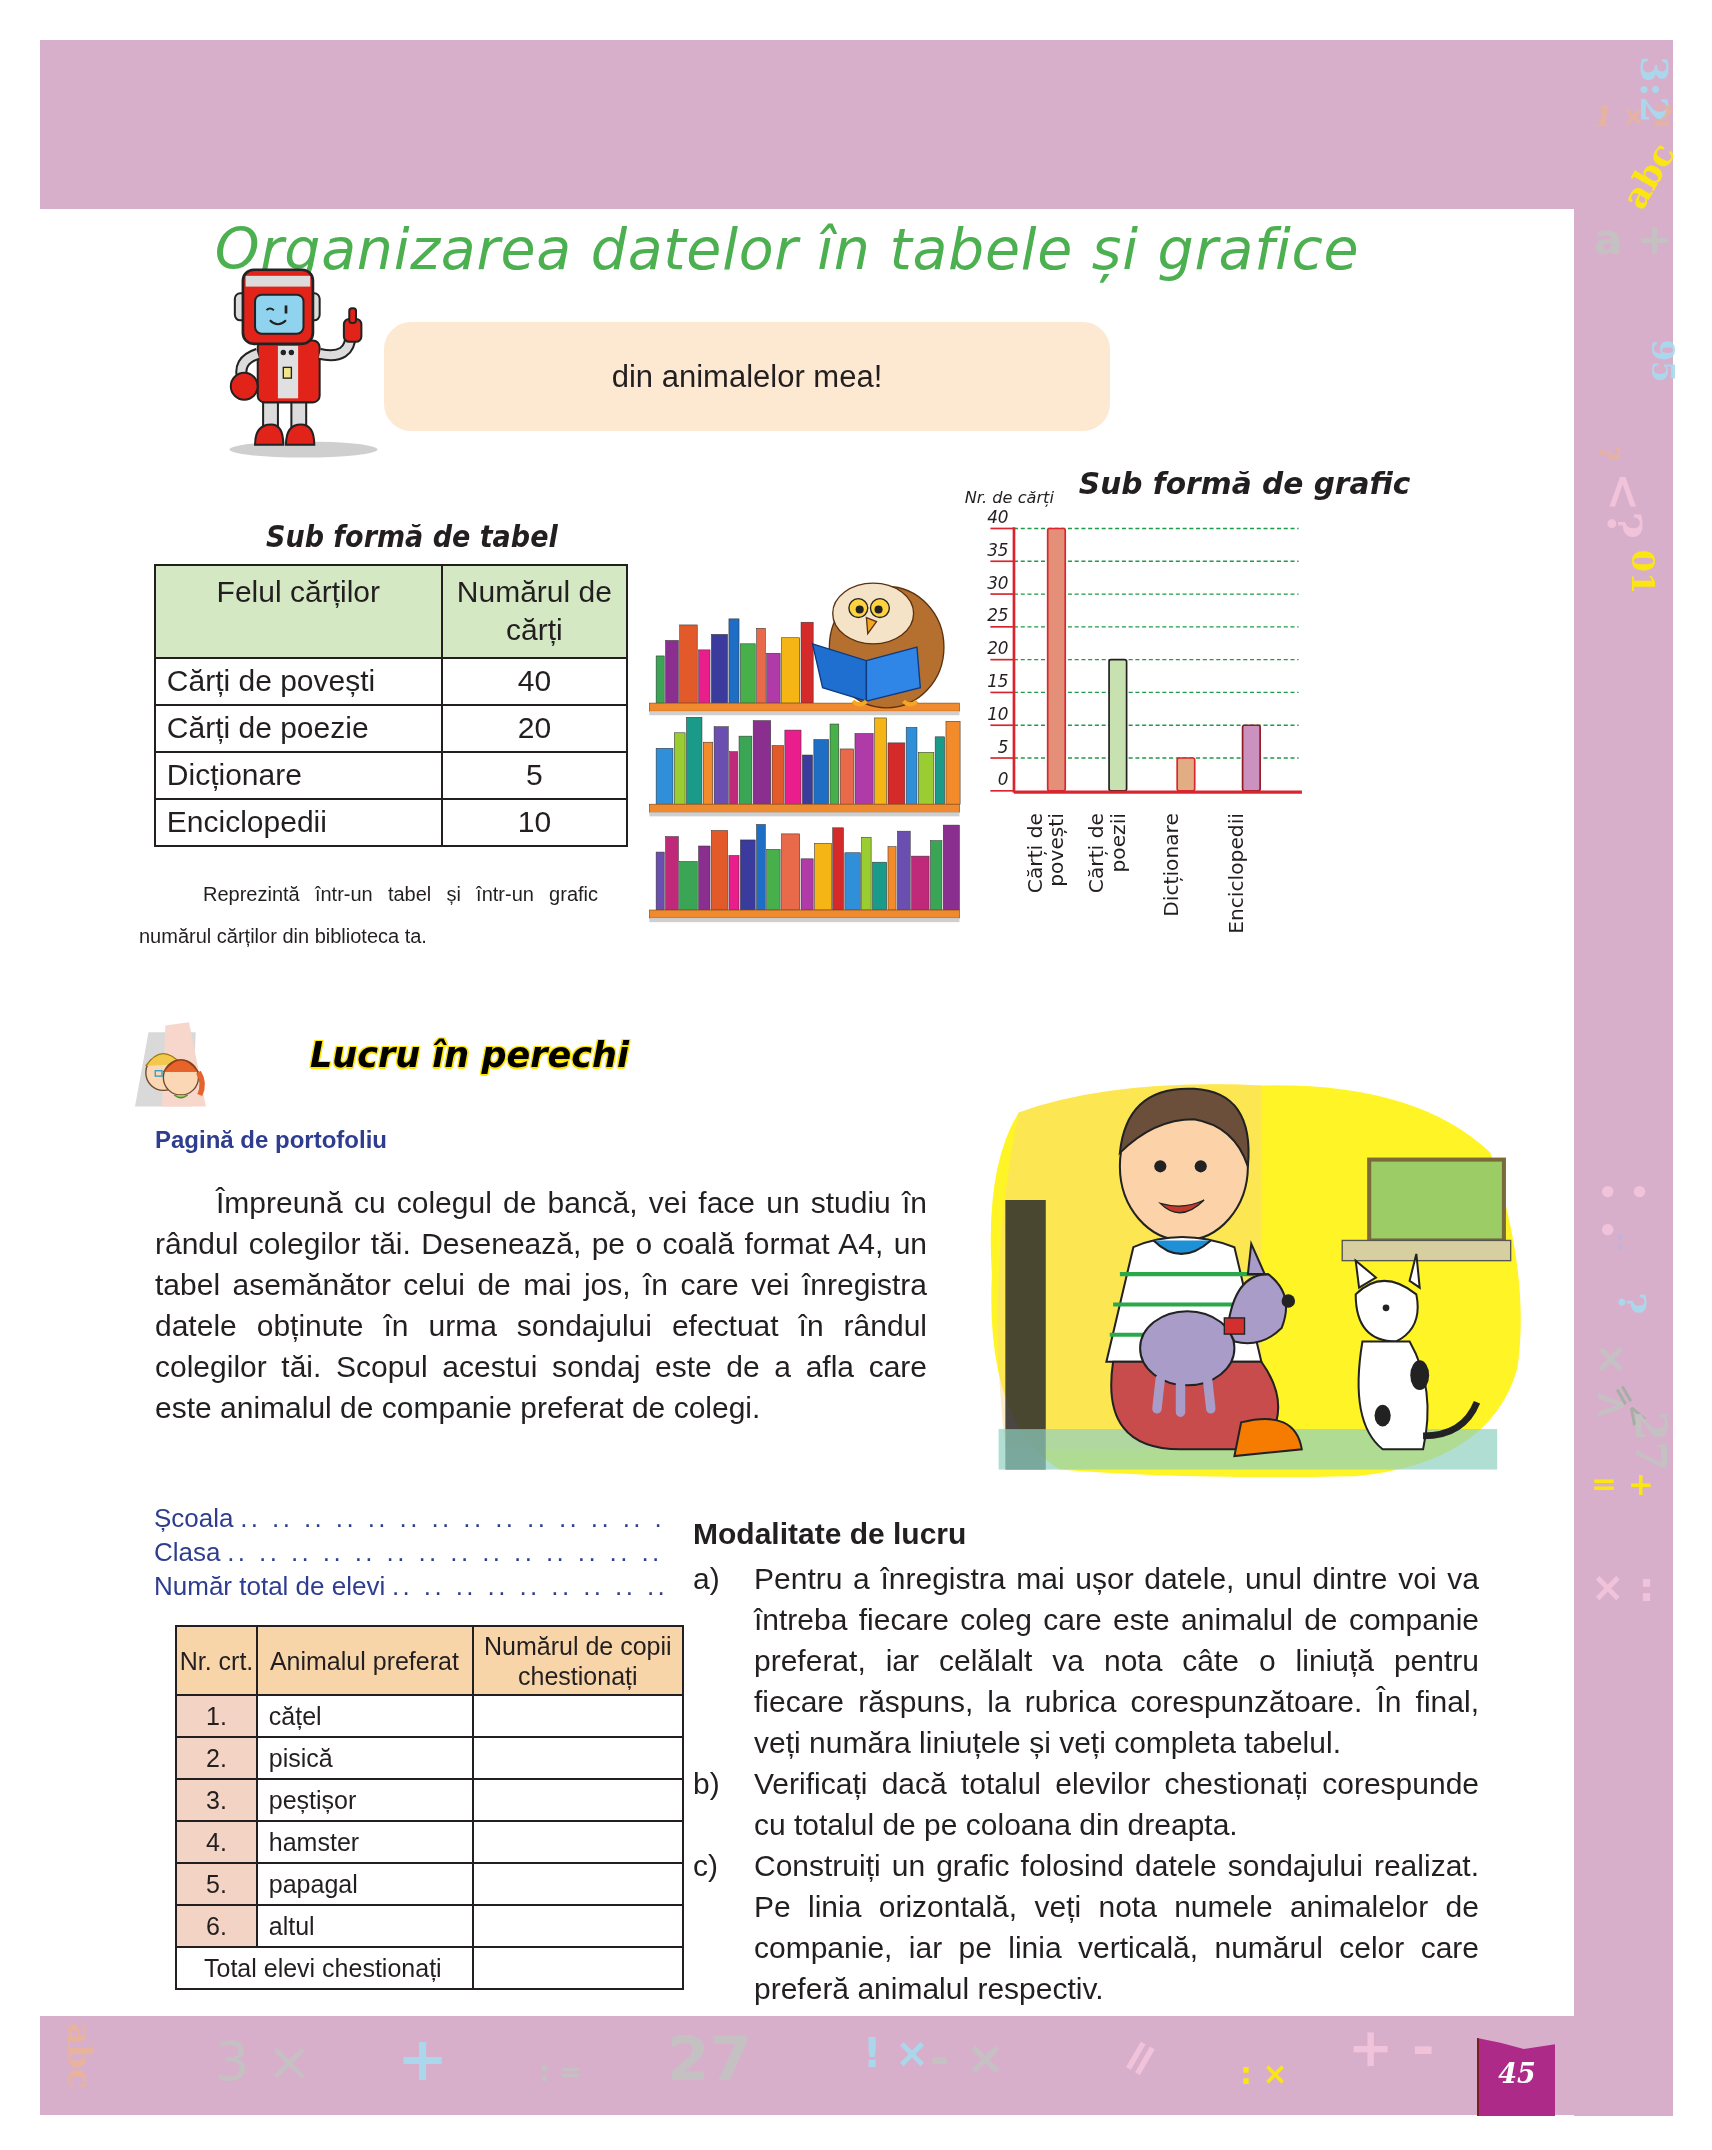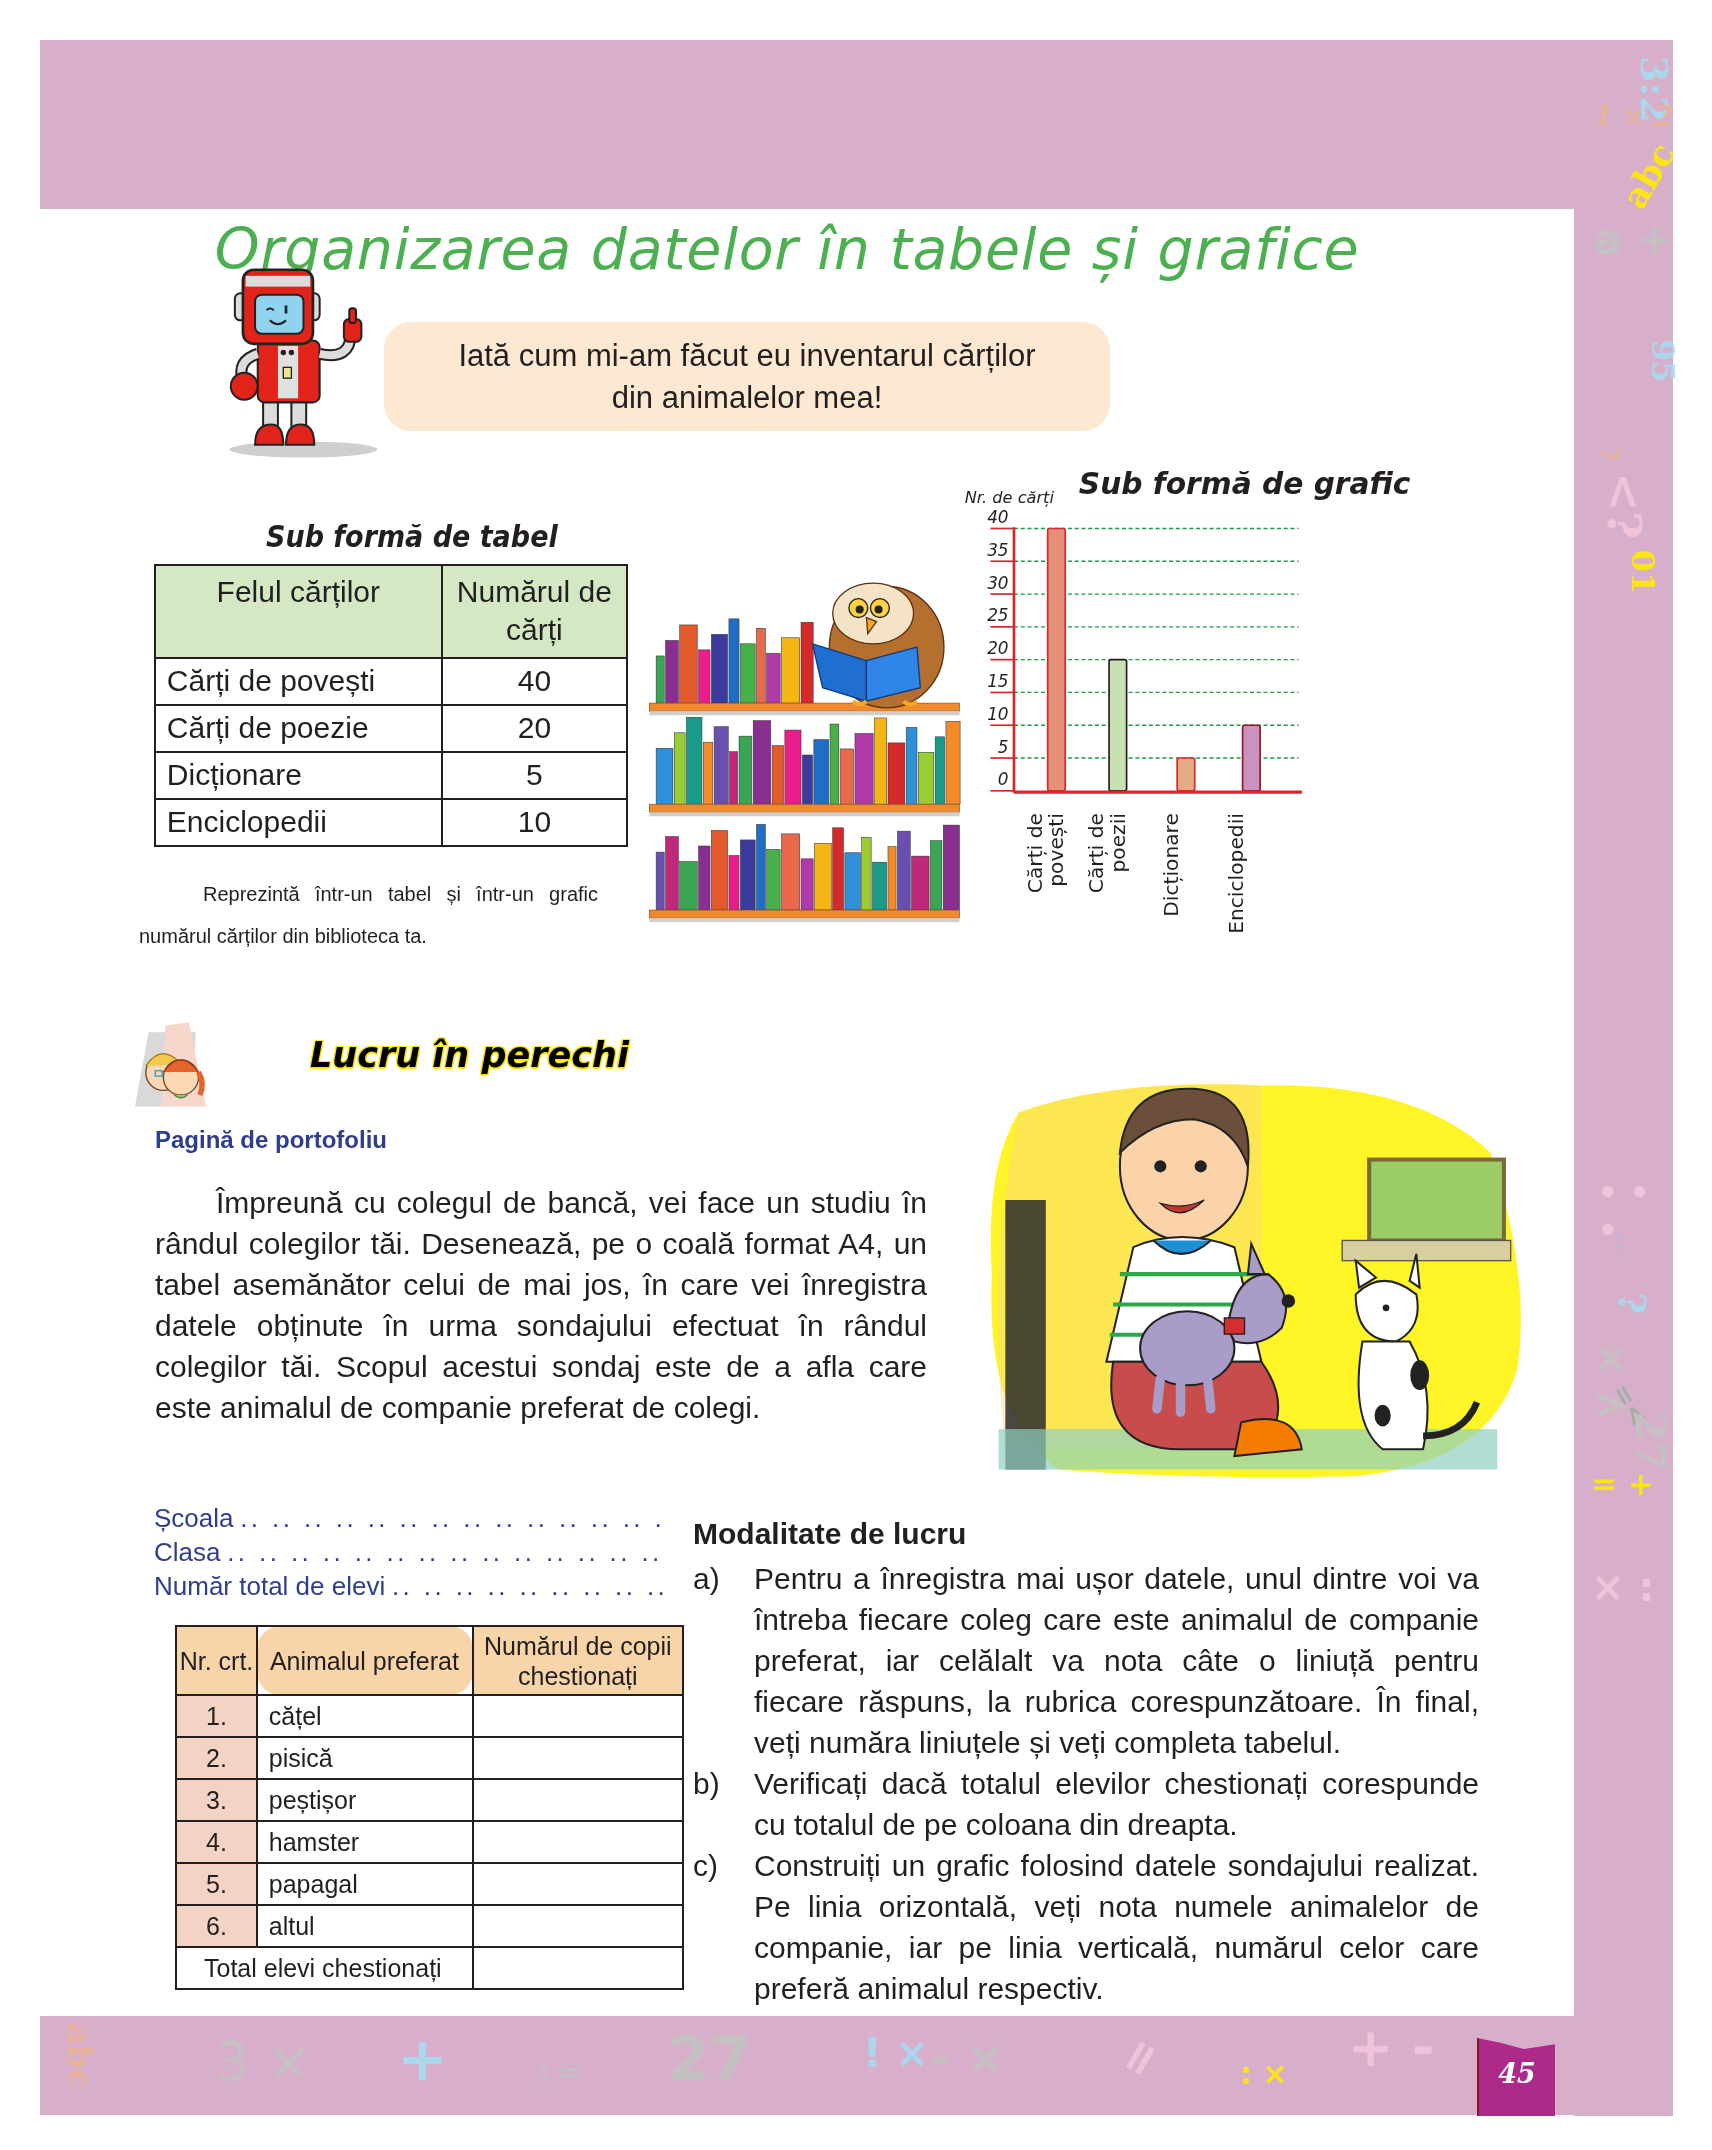--- a/index.html
+++ b/index.html
@@ -56,21 +56,21 @@
   #form-lines { left:154px; top:1501px; width:513px; font-size:26px; line-height:34px; color:#2e3d8f; }
   .form-line { display:flex; white-space:nowrap; overflow:hidden; }
   .dots { flex:1; overflow:hidden; letter-spacing:3.4px; margin-left:6.7px; }
 
   
   #pet-table { left:175px; top:1625px; border-collapse:collapse; font-size:25px; }
   #pet-table td, #pet-table th { border:2px solid #231f20; font-weight:normal; }
   #pet-table th { background:#f8d5a8; height:65px; line-height:30px; text-align:center; }
   #pet-table td { height:38px; }
   #pet-table .nr { width:77px; text-align:center; background:#f3d3c4; }
-  #pet-table .an { width:202px; padding-left:10.8px; text-align:left;border-radius:23px; }
+  #pet-table .an { width:202px; padding-left:10.8px; text-align:left; }
   #pet-table th.an { text-align:center; padding-left:0; }
   #pet-table .cnt { width:206px; }
   #pet-table .total { text-align:left; padding-left:27px; background:#fff; }
 
   
   #method-title { left:693px; top:1517px; font-size:30px; font-weight:bold; }
   #method-list { left:693px; top:1558px; width:786px; font-size:30px; line-height:41px; }
   .m-item { display:flex; }
   .m-letter { width:61px; flex:none; }
   .m-text { flex:1; text-align:justify; }
@@ -140,21 +140,20 @@
   <rect x="132" y="40" width="22" height="40" rx="8" fill="#dcdcdc" stroke="#222" stroke-width="3"></rect>
   <rect x="40" y="5" width="104" height="110" rx="16" fill="#e2231a" stroke="#222" stroke-width="4"></rect>
   <rect x="44" y="14" width="96" height="16" fill="#dcdcdc"></rect>
   <rect x="58" y="42" width="72" height="58" rx="10" fill="#8fd3ee" stroke="#222" stroke-width="3"></rect>
   <path d="M75 65 Q80 60 86 65" fill="none" stroke="#222" stroke-width="3"></path>
   <line x1="104" y1="58" x2="104" y2="70" stroke="#222" stroke-width="4"></line>
   <path d="M80 80 Q92 92 104 80" fill="none" stroke="#222" stroke-width="3"></path>
 </svg>
 <div id="bubble" class="abs">
   <div>
-    <div>Iată cum mi-am făcut eu inventarul cărților</div>
     <div>din animalelor mea!</div>
   </div>
 </div>
 
 <div id="table-heading" class="abs subhead">Sub formă de tabel</div>
 <table id="books-table" class="abs">
   <tbody>
       <tr>
     <th class="c1">Felul cărților</th>
     <th class="c2">Numărul de cărți</th>

